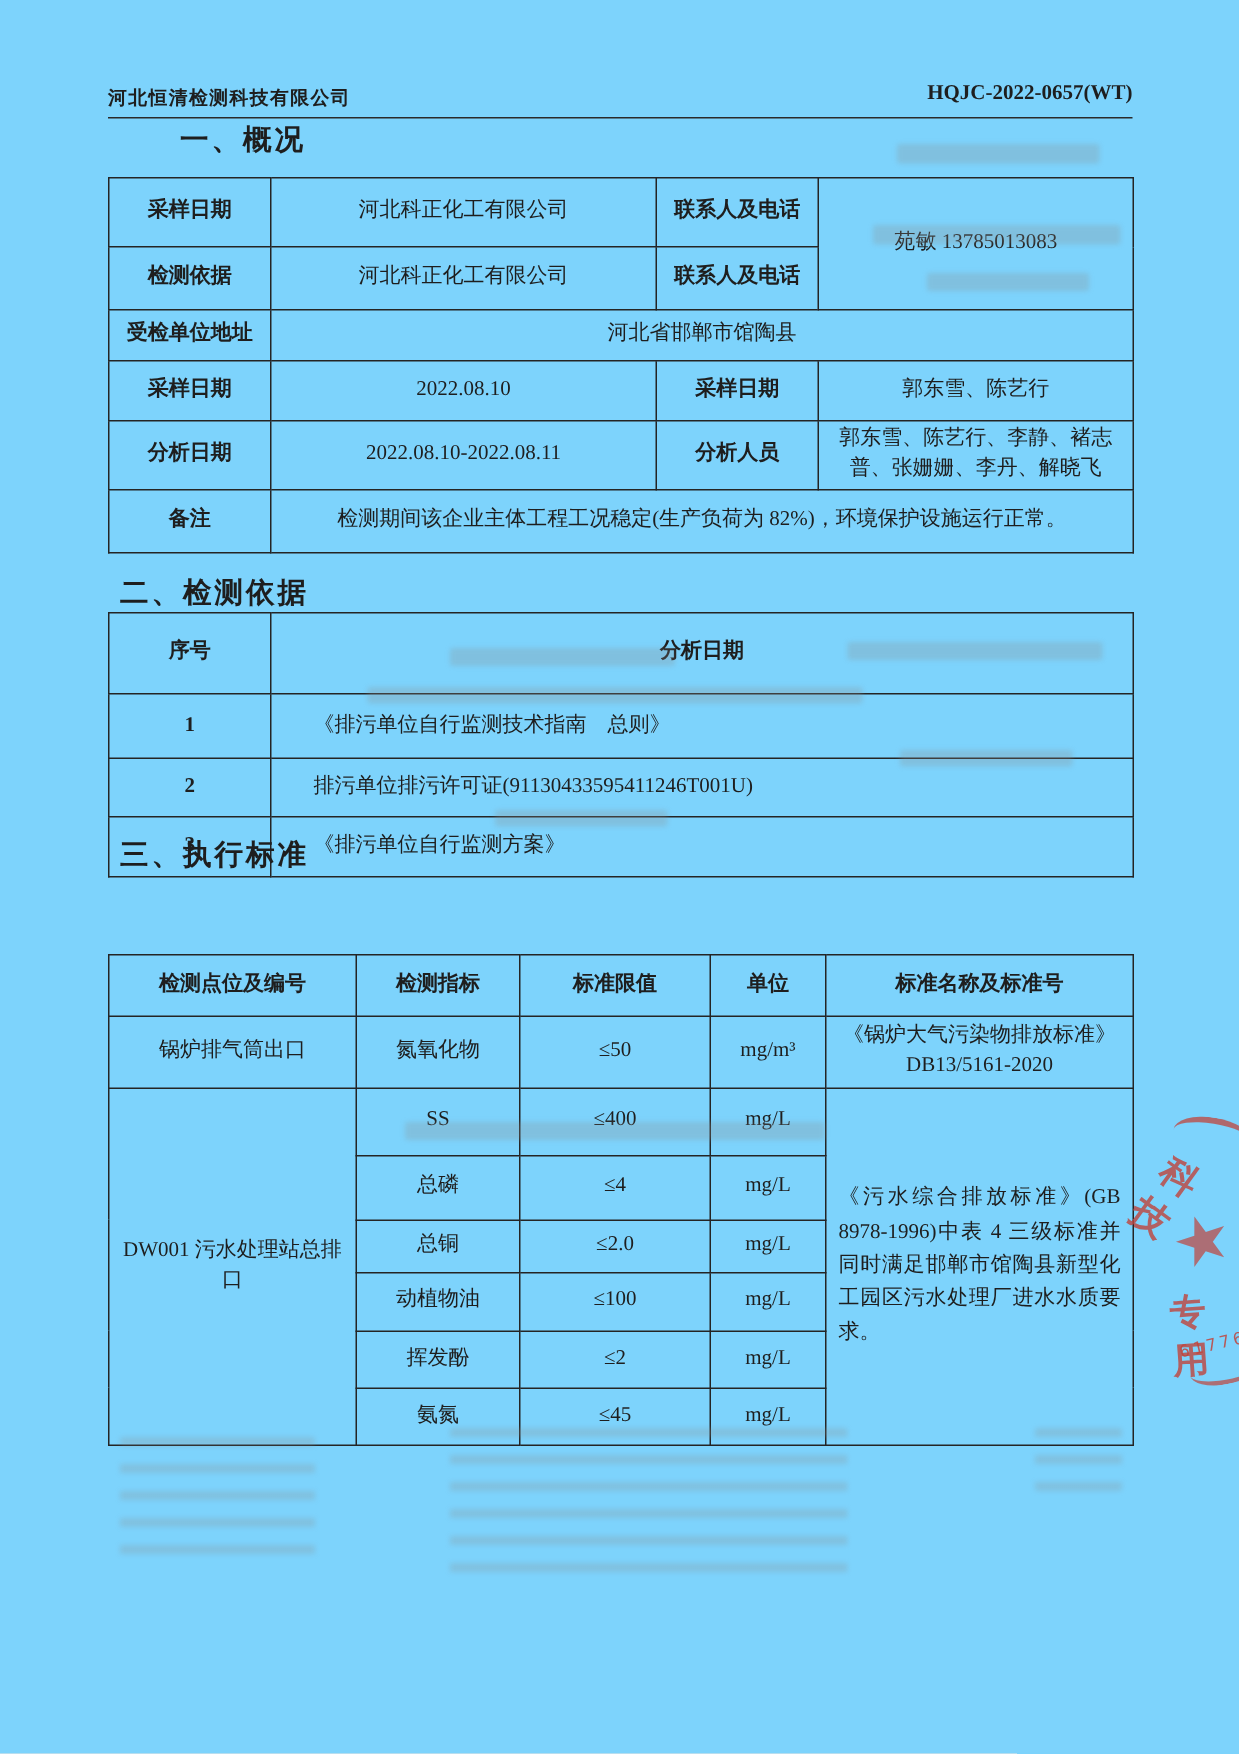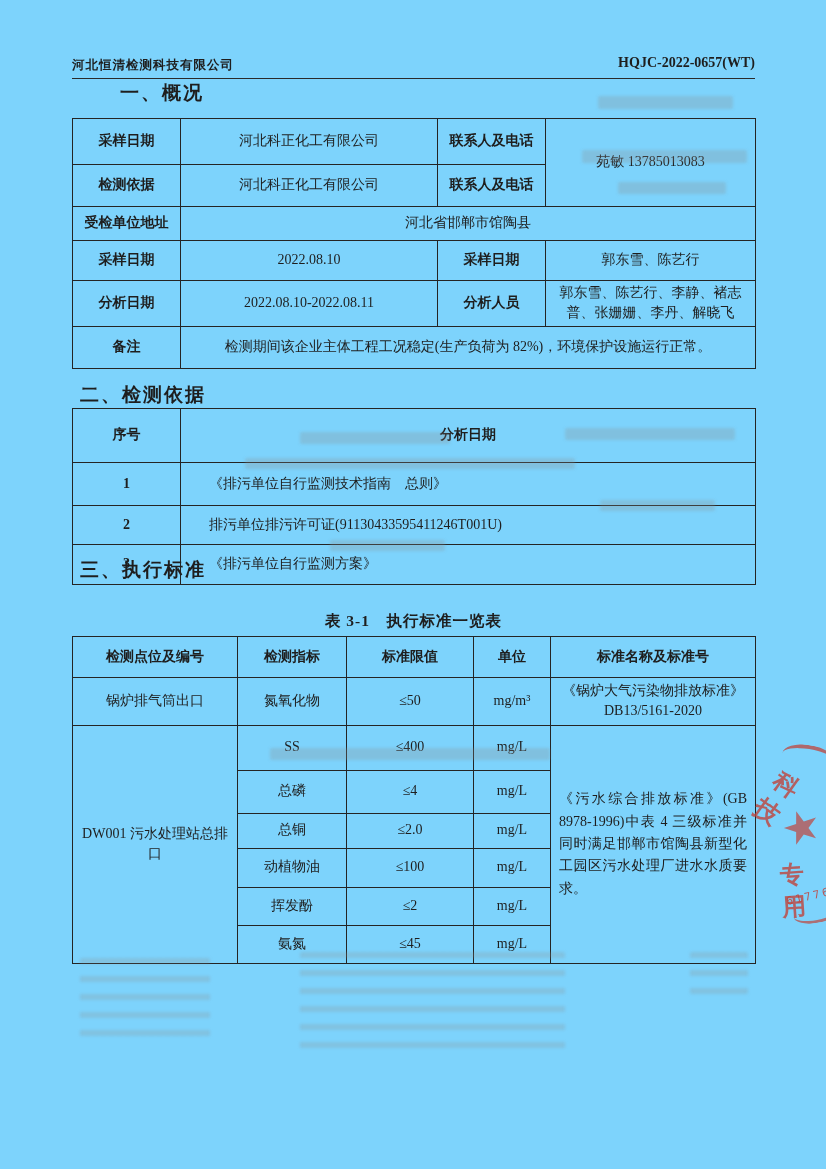--- a/index.html
+++ b/index.html
@@ -120,21 +120,20 @@
       <td class="left">排污单位排污许可证(91130433595411246T001U)</td>
     </tr>
     <tr style="height:40px">
       <td class="lbl">3</td>
       <td class="left">《排污单位自行监测方案》</td>
     </tr>
   </tbody>
     </table>
 
   <div class="sec-title s3">三、执行标准</div>
-  <div class="tbl31-title">表 3-1　执行标准一览表</div>
 
   <table class="t3">
     <colgroup>
         <col style="width:165px">
         <col style="width:109px">
         <col style="width:127px">
         <col style="width:77px">
         <col style="width:205px">
       </colgroup>
     <tbody>

